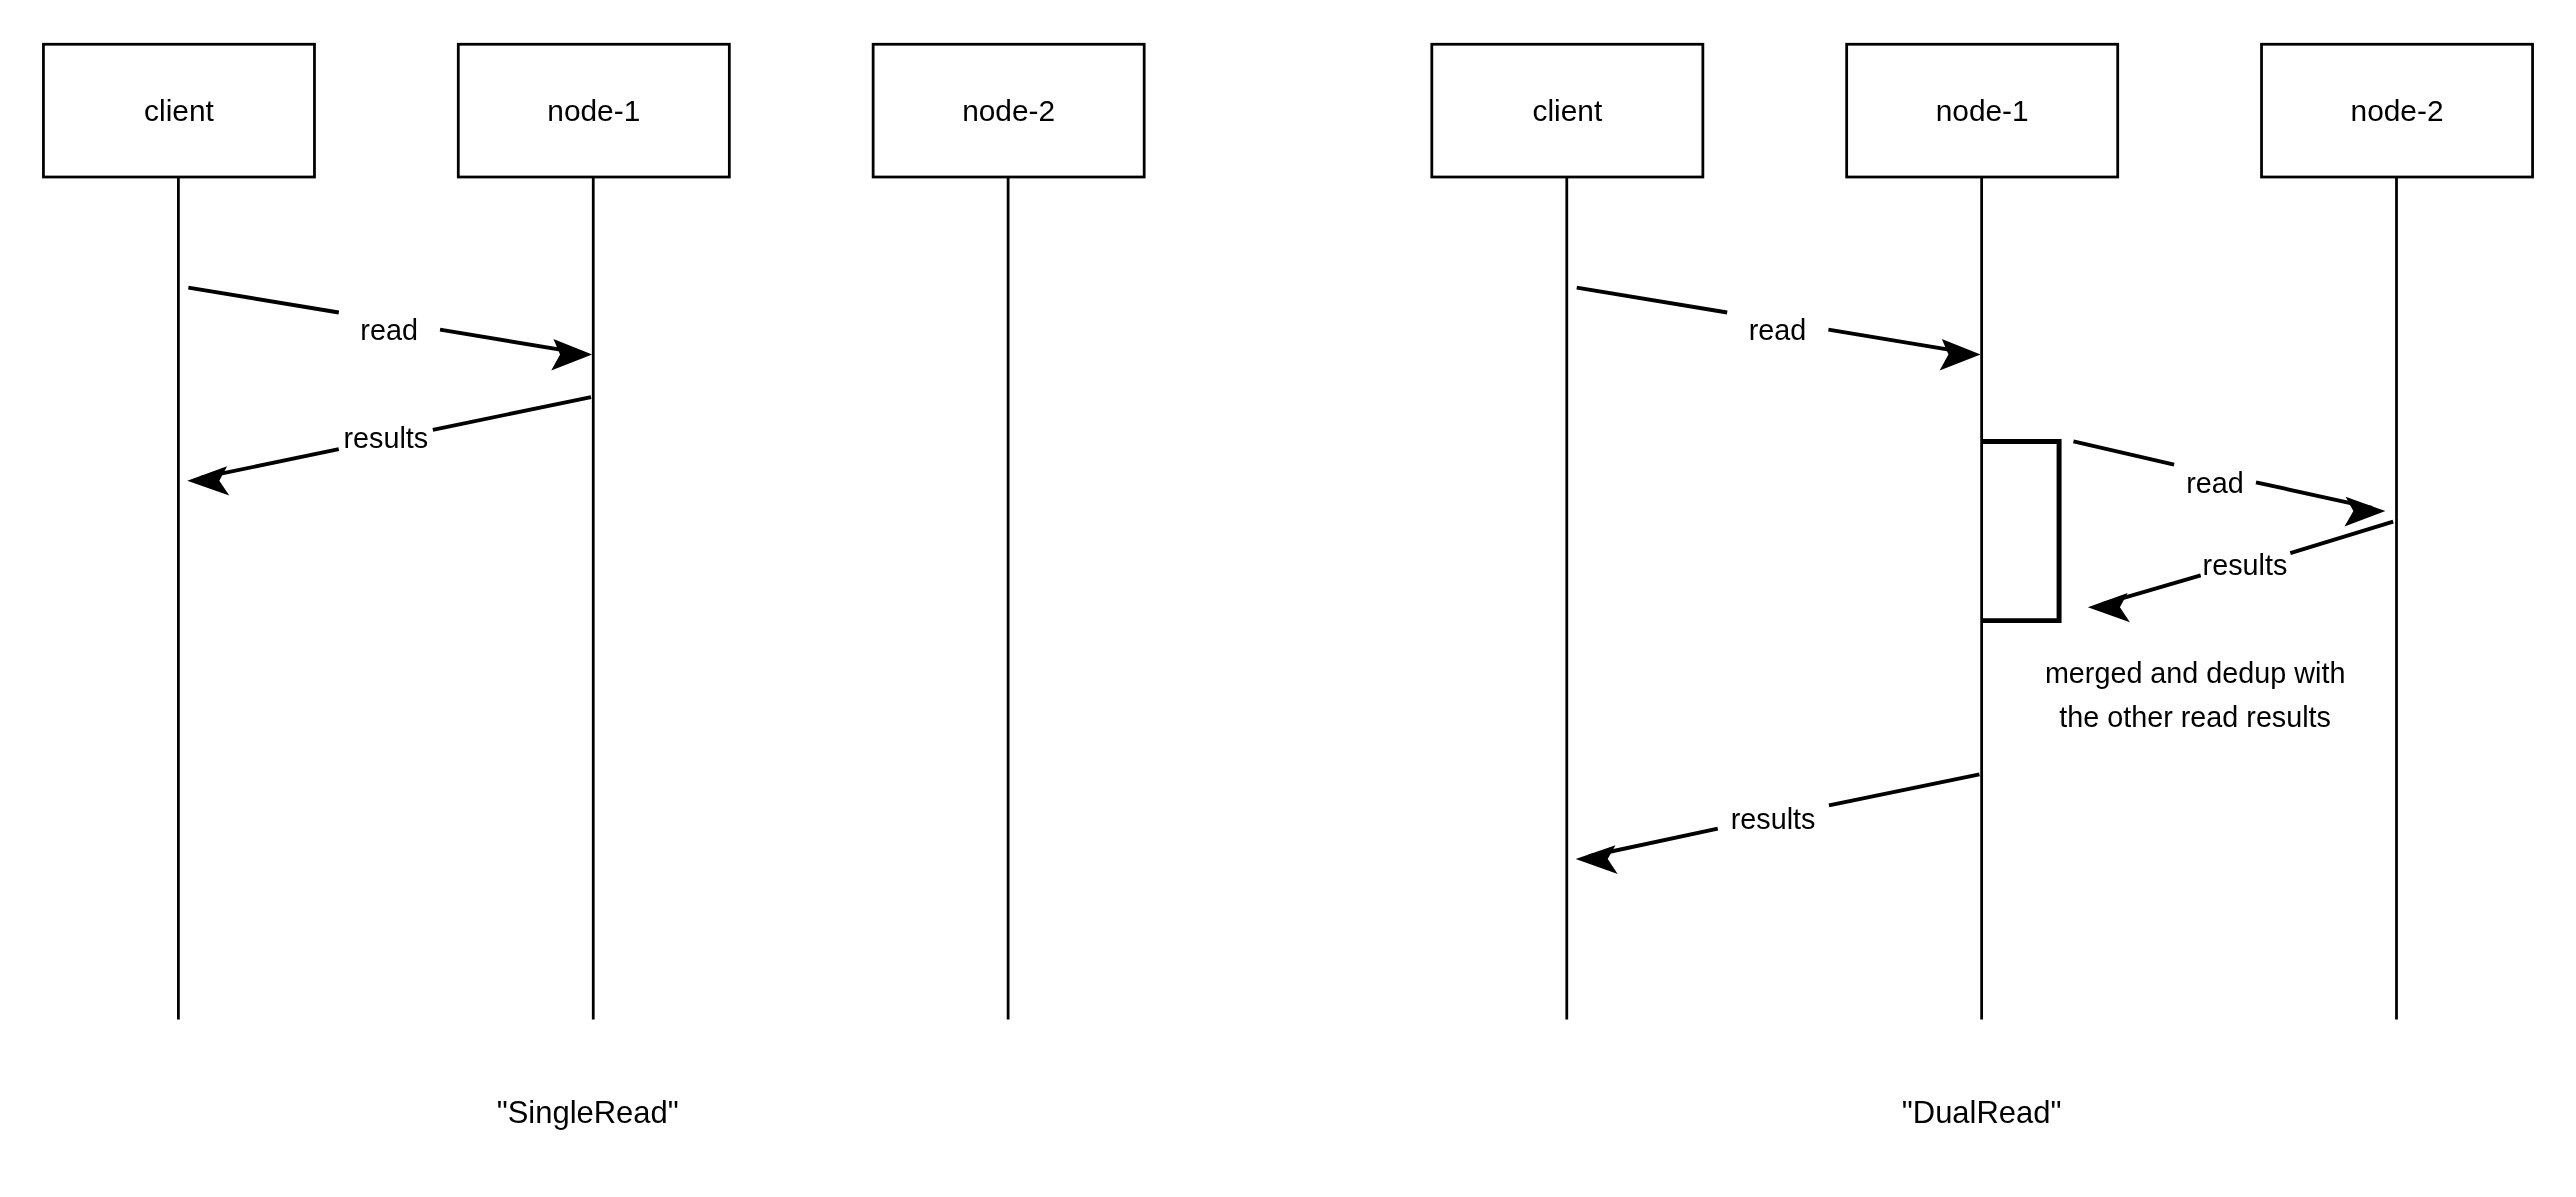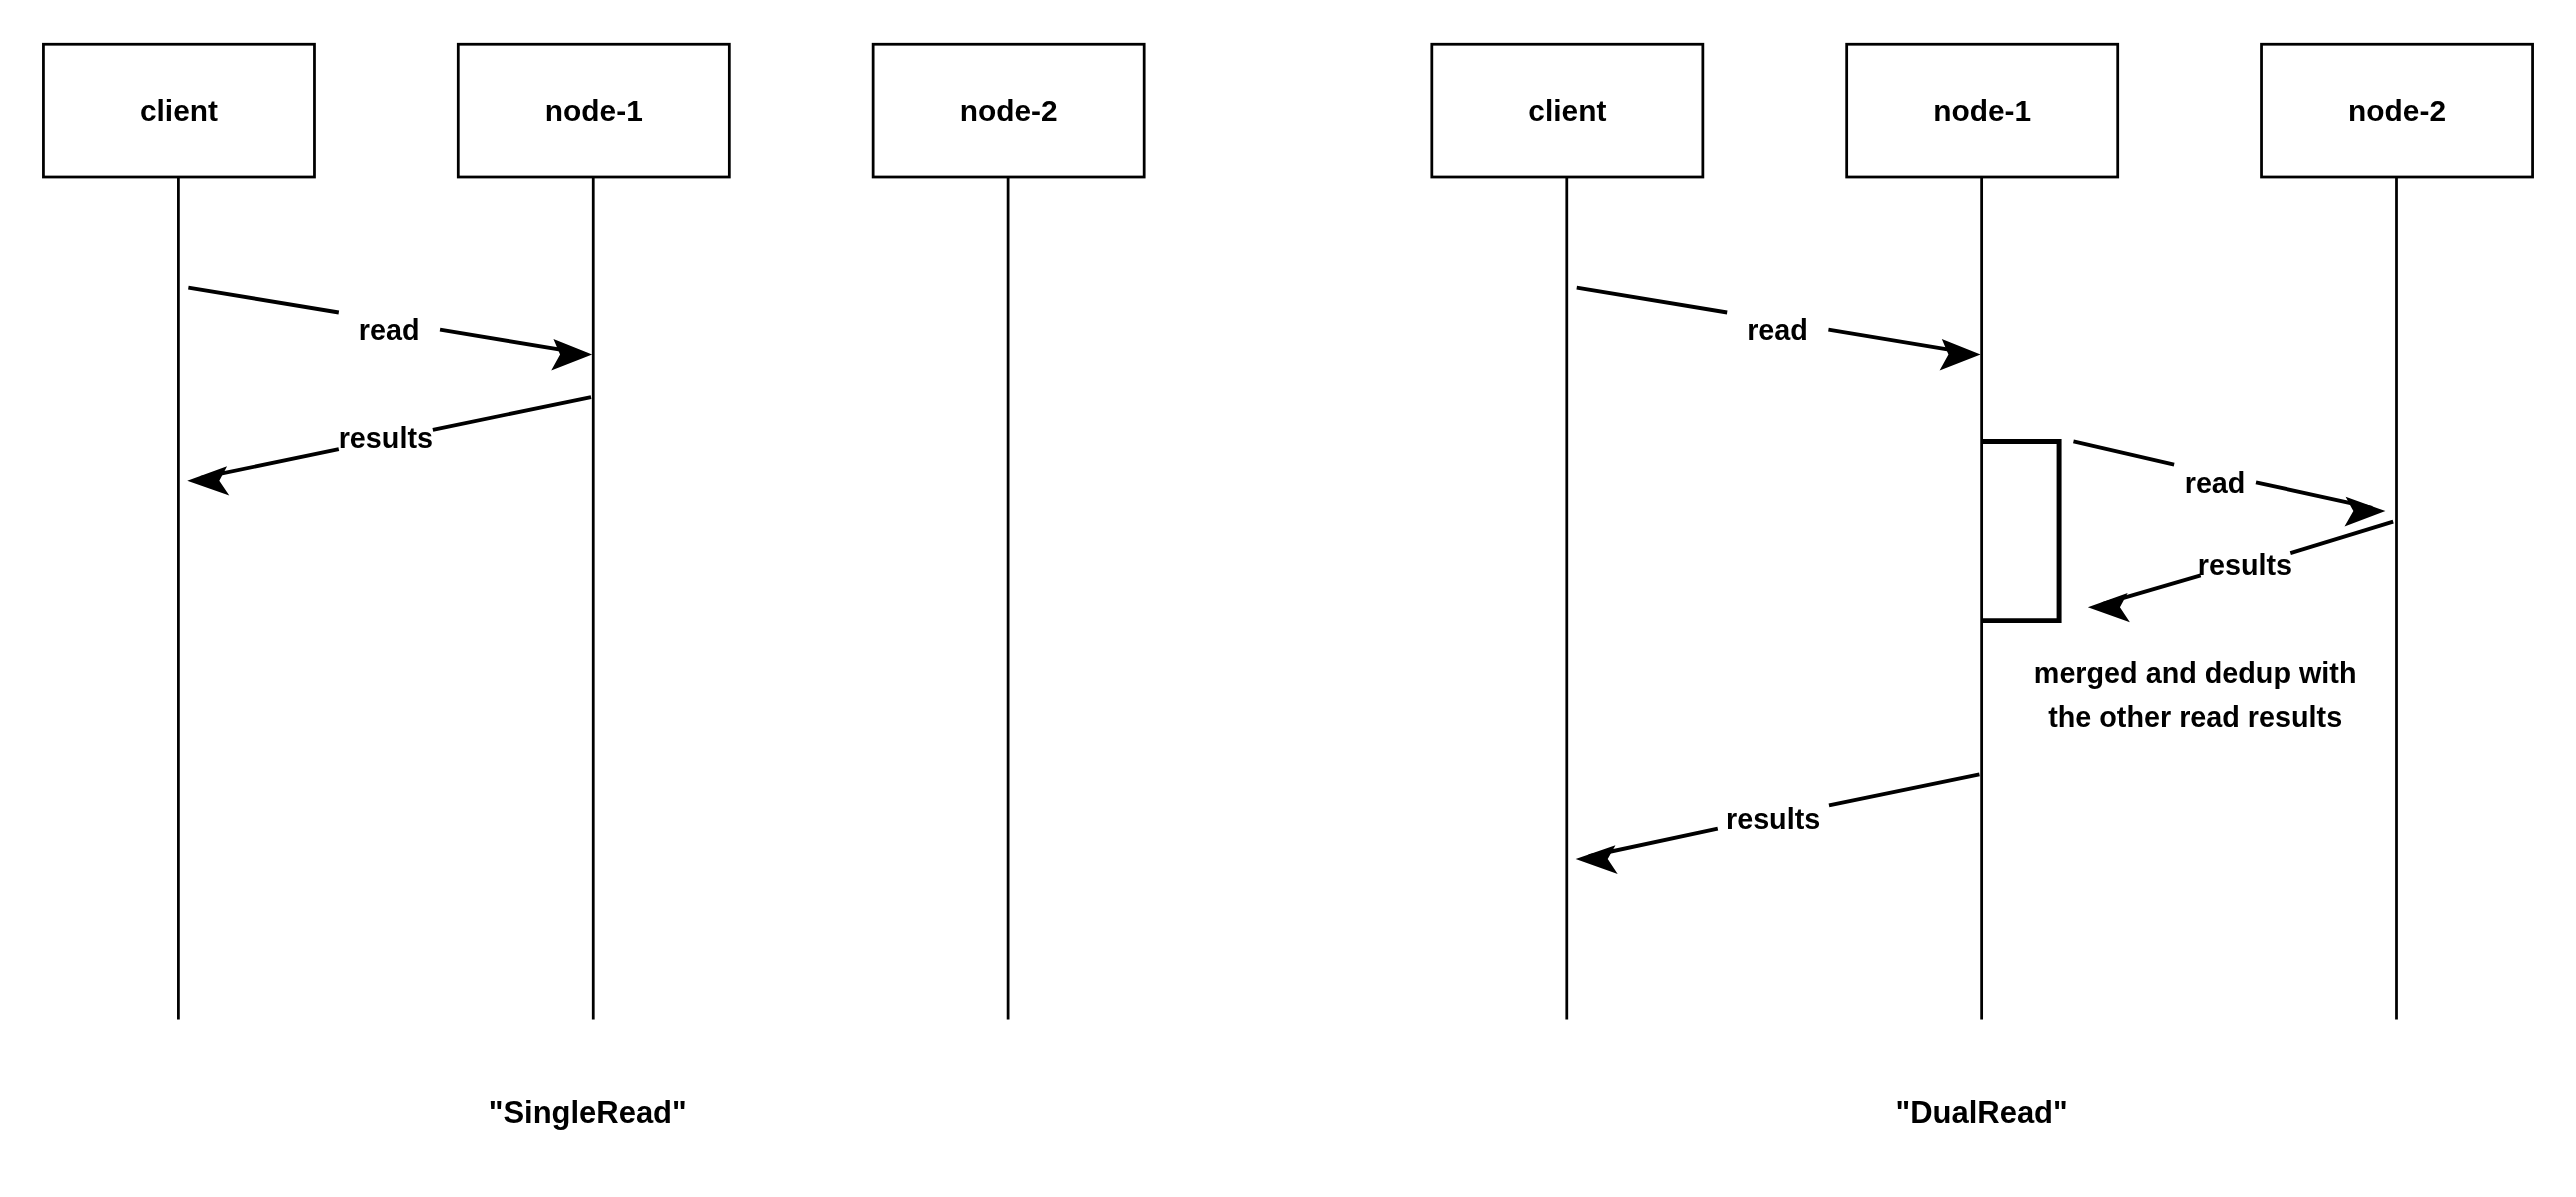--- a/index.html
+++ b/index.html
@@ -10,21 +10,20 @@
   body {
     font-family: "Liberation Sans", sans-serif;
     color: #000000;
   }
   #canvas {
     position: relative;
     width: 2576px;
     height: 1197px;
     background: #ffffff;
     overflow: hidden;
-    font-weight: bold;
   }
   #canvas svg {
     position: absolute;
     top: 0;
     left: 0;
     width: 2576px;
     height: 1197px;
   }
   .lifeline-box-label {
     font-size: 54px;

